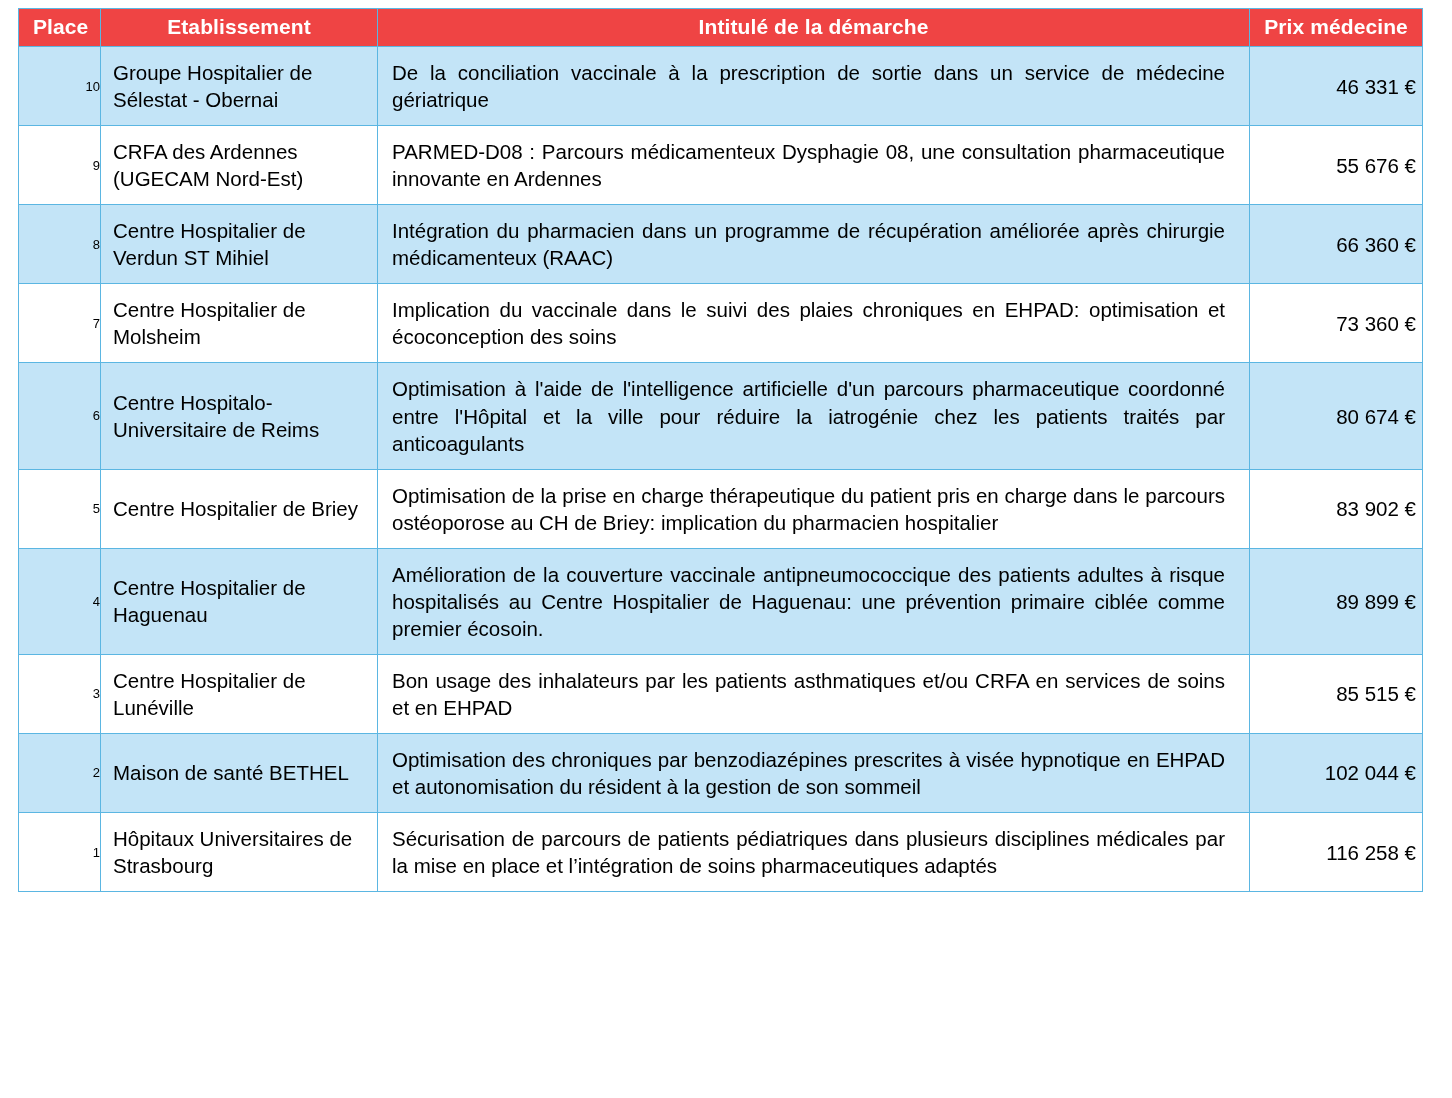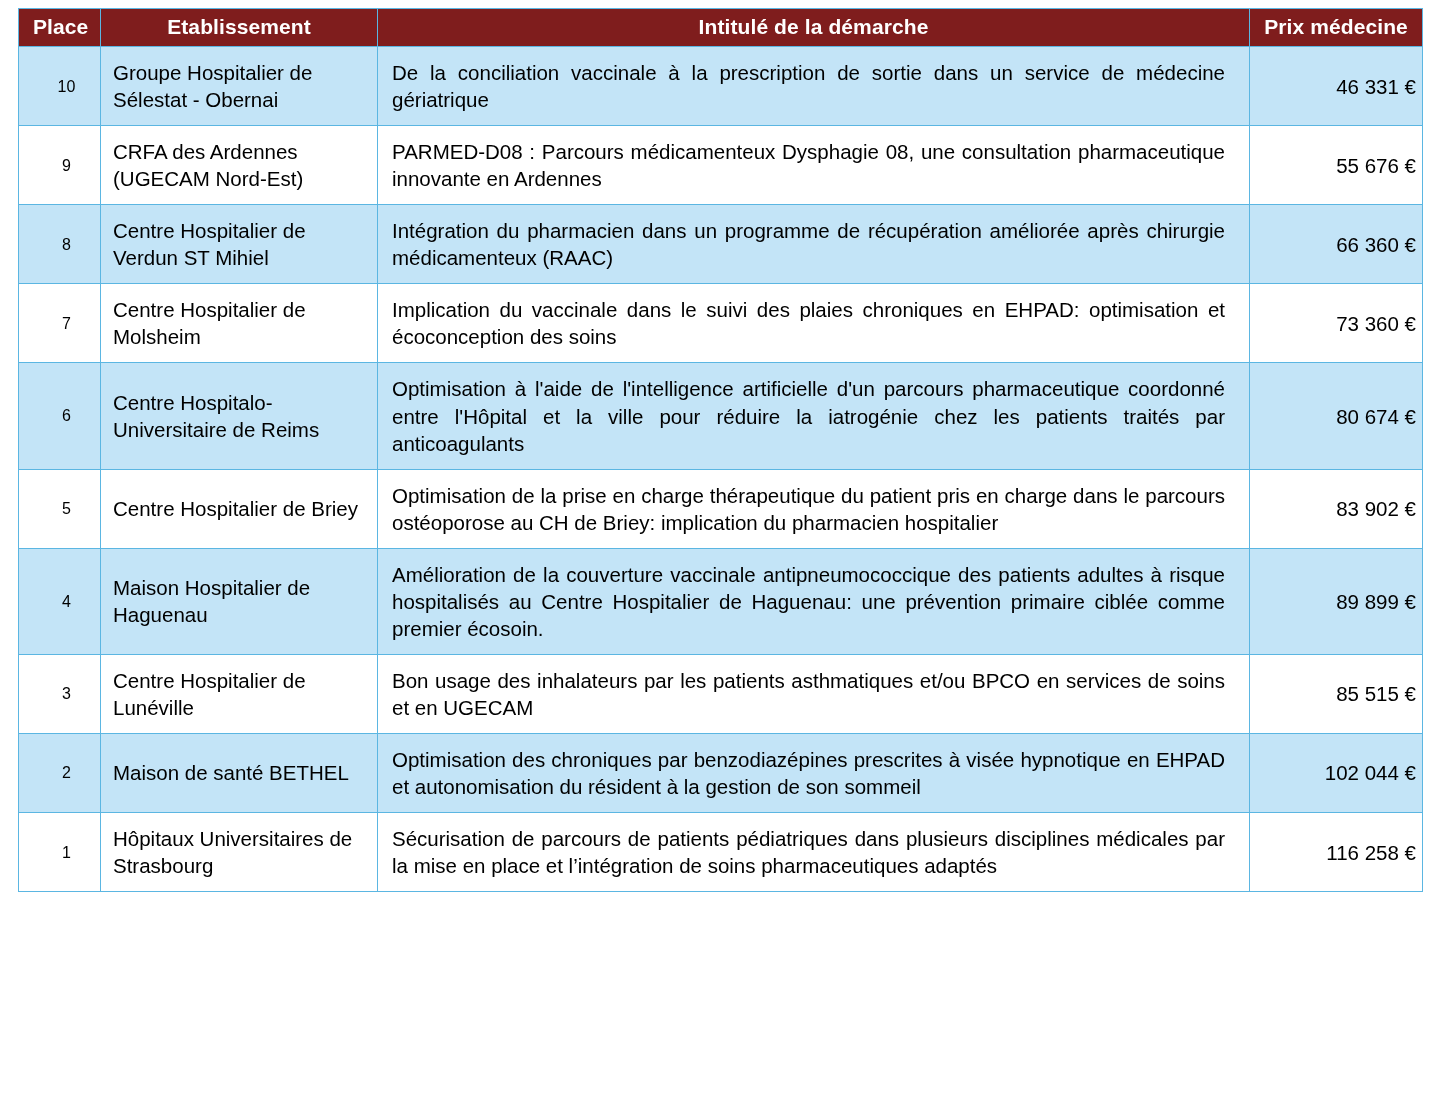--- a/index.html
+++ b/index.html
@@ -26,21 +26,21 @@
     width: 1404px;
     border: 1px solid #5bb6e2;
   }
 
   table.ranking col.col-place       { width: 82px;  }
   table.ranking col.col-etab        { width: 277px; }
   table.ranking col.col-intitule    { width: 872px; }
   table.ranking col.col-prix        { width: 173px; }
 
   thead th {
-    background: #7f1d1d;
+    background: #ef4444;
     color: #ffffff;
     font-size: 21px;
     font-weight: bold;
     text-align: center;
     padding: 6px 6px 8px 6px;
     border-left: 1px solid #5bb6e2;
     border-right: 1px solid #5bb6e2;
     border-bottom: 1px solid #5bb6e2;
     line-height: 1.1;
     letter-spacing: 0.1px;
@@ -54,23 +54,23 @@
     vertical-align: middle;
     font-size: 20.5px;
     color: #000000;
     line-height: 1.32;
   }
 
   tbody tr.row-alt td { background: #c3e4f7; }
   tbody tr.row-plain td { background: #ffffff; }
 
   td.cell-place {
-    text-align: center;
+    text-align: right;
     padding: 10px 0 10px 14px;
-    font-size: 16px;
+    font-size: 13px;
   }
   td.cell-etab {
     text-align: left;
     padding: 10px 8px 10px 12px;
   }
   td.cell-intitule {
     text-align: justify;
     text-justify: inter-word;
     padding: 12px 24px 12px 14px;
     hyphens: none;
@@ -132,28 +132,28 @@
           <td class="cell-prix">80 674 €</td>
         </tr>
         <tr class="row-plain">
           <td class="cell-place">5</td>
           <td class="cell-etab">Centre Hospitalier de Briey</td>
           <td class="cell-intitule">Optimisation de la prise en charge thérapeutique du patient pris en charge dans le parcours ostéoporose au CH de Briey: implication du pharmacien hospitalier</td>
           <td class="cell-prix">83 902 €</td>
         </tr>
         <tr class="row-alt">
           <td class="cell-place">4</td>
-          <td class="cell-etab">Maison Hospitalier de Haguenau</td>
+          <td class="cell-etab">Centre Hospitalier de Haguenau</td>
           <td class="cell-intitule">Amélioration de la couverture vaccinale antipneumococcique des patients adultes à risque hospitalisés au Centre Hospitalier de Haguenau: une prévention primaire ciblée comme premier écosoin.</td>
           <td class="cell-prix">89 899 €</td>
         </tr>
         <tr class="row-plain">
           <td class="cell-place">3</td>
           <td class="cell-etab">Centre Hospitalier de Lunéville</td>
-          <td class="cell-intitule">Bon usage des inhalateurs par les patients asthmatiques et/ou BPCO en services de soins et en UGECAM</td>
+          <td class="cell-intitule">Bon usage des inhalateurs par les patients asthmatiques et/ou CRFA en services de soins et en EHPAD</td>
           <td class="cell-prix">85 515 €</td>
         </tr>
         <tr class="row-alt">
           <td class="cell-place">2</td>
           <td class="cell-etab">Maison de santé BETHEL</td>
           <td class="cell-intitule">Optimisation des chroniques par benzodiazépines prescrites à visée hypnotique en EHPAD et autonomisation du résident à la gestion de son sommeil</td>
           <td class="cell-prix">102 044 €</td>
         </tr>
         <tr class="row-plain">
           <td class="cell-place">1</td>

